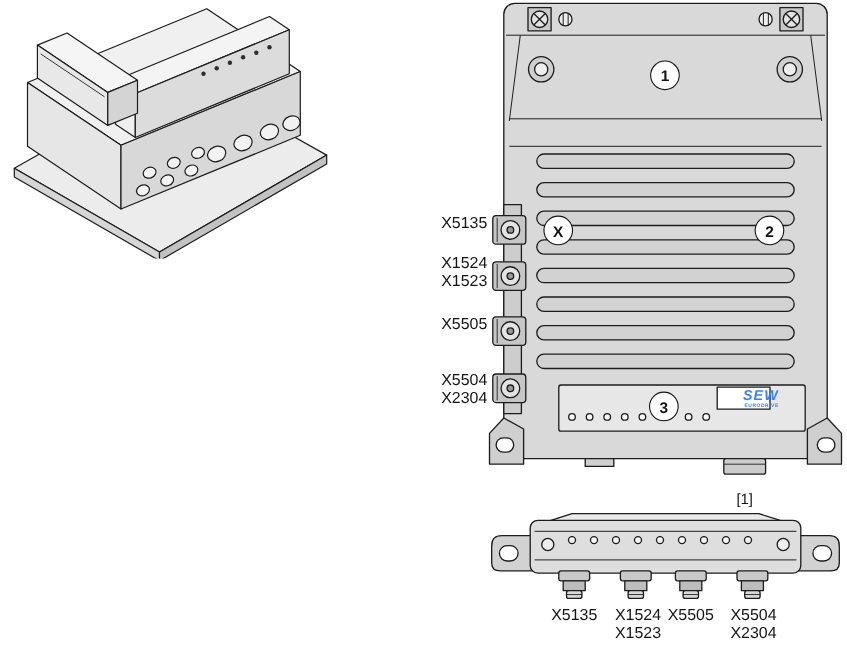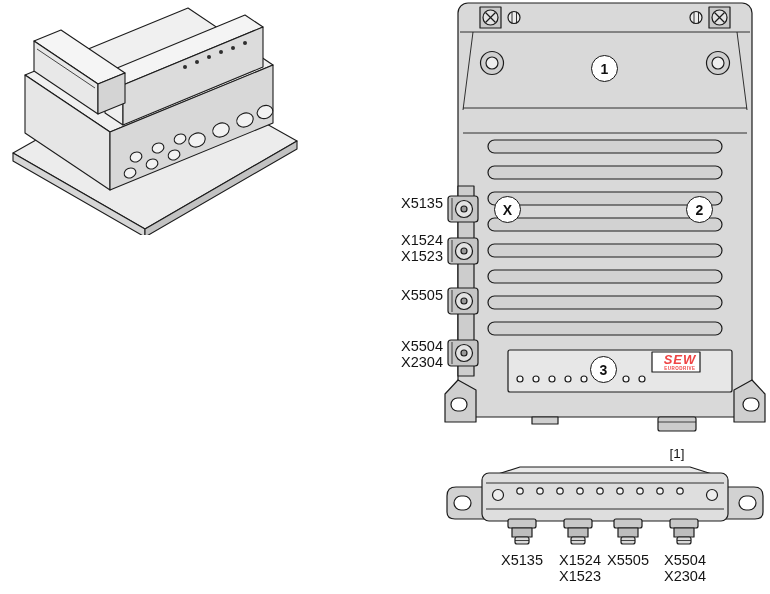--- a/index.html
+++ b/index.html
@@ -15,21 +15,21 @@
   .fv-label {
     position:absolute; width:64px; text-align:right;
     font-size:14.5px; line-height:15.5px; white-space:pre-line; color:#141414;
   }
   .bv-label {
     position:absolute; transform:translateX(-50%); text-align:center;
     font-size:14.5px; line-height:15.5px; white-space:pre-line; color:#141414;
   }
   .logo {
     position:absolute; left:652px; top:352px; width:56px; height:20px;
-    text-align:center; color:#ef4444; line-height:1; overflow:hidden;
+    text-align:right; color:#3b82f6; line-height:1; overflow:hidden;
   }
   .logo .sew { display:block; font-weight:bold; font-style:italic; font-size:13px; letter-spacing:1px; margin-top:1px; }
   .logo .sub { display:block; font-size:4.5px; font-weight:bold; letter-spacing:0.5px; margin-top:1px; }
   .ref-label { position:absolute; left:656px; top:446px; width:42px; text-align:center; font-size:13.5px; color:#141414; }
 </style>
 </head>
 <body>
 
 <div id="canvas">
 

